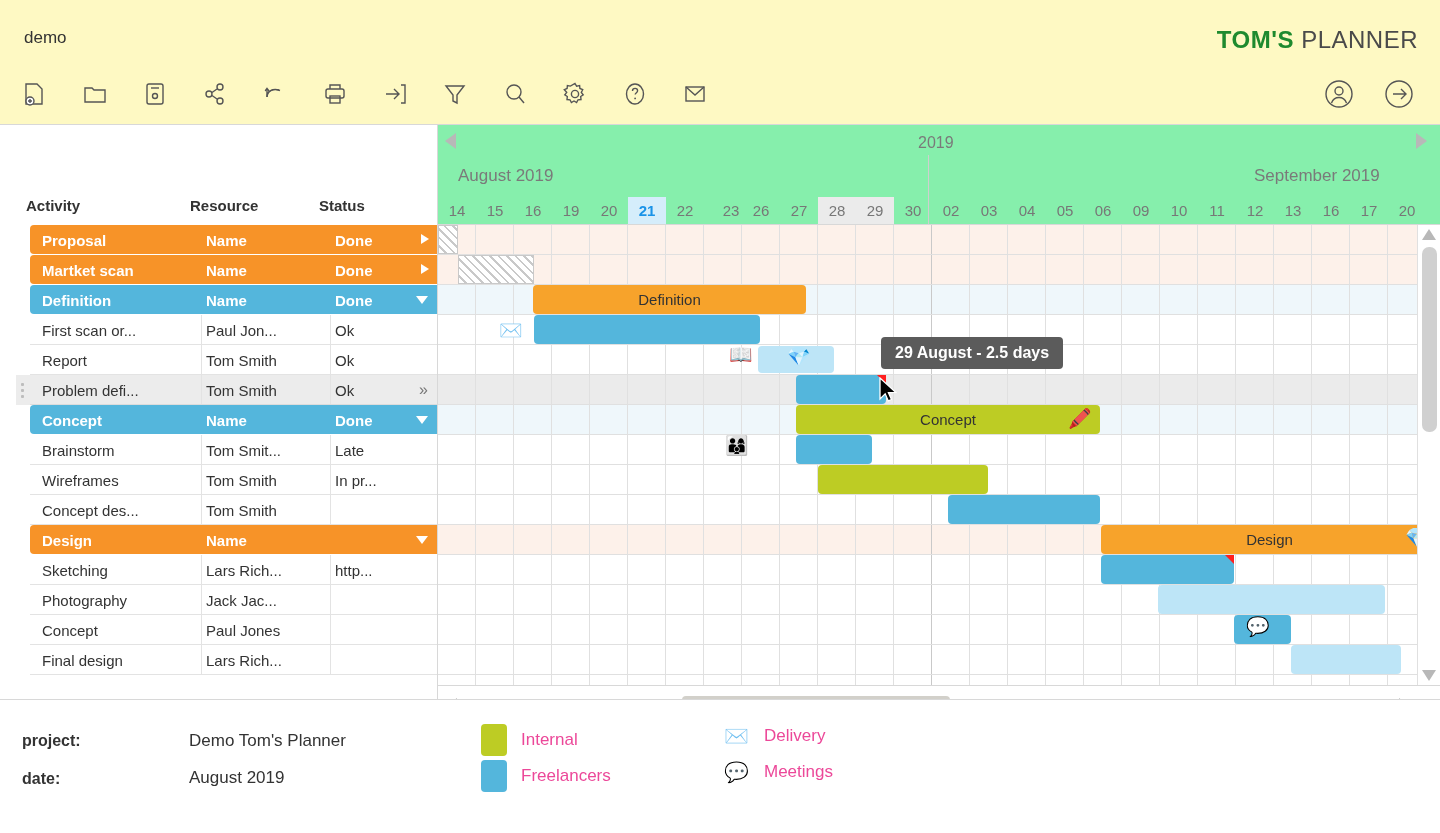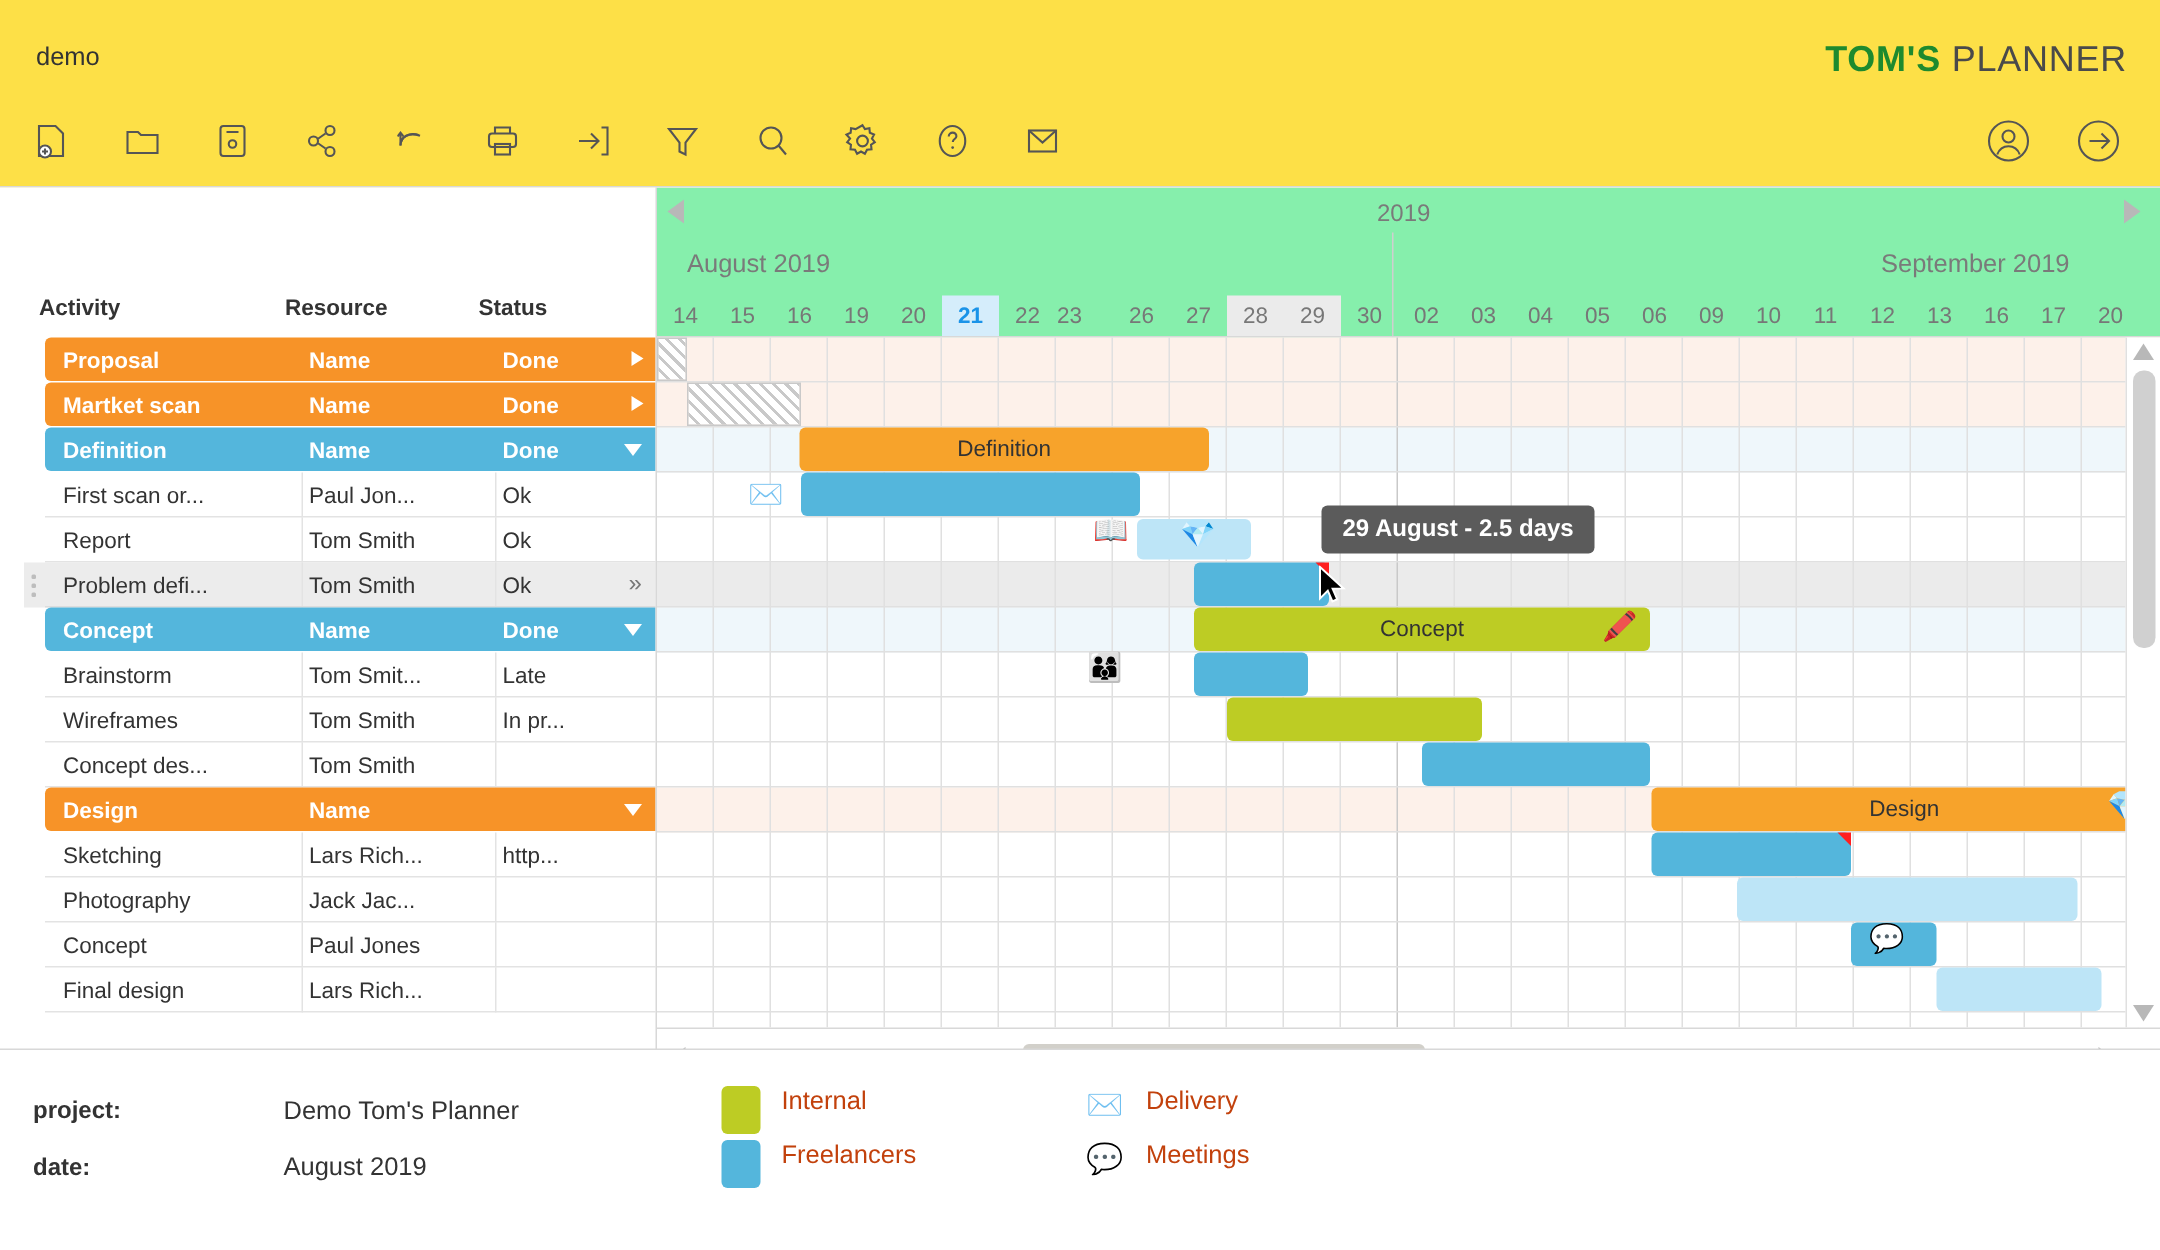--- a/index.html
+++ b/index.html
@@ -4,21 +4,21 @@
 <style>
   * { box-sizing: border-box; margin: 0; padding: 0; }
   html, body {
     width: 1440px; height: 833px;
     font-family: "Liberation Sans", sans-serif;
     background: #ffffff; overflow: hidden;
   }
   .app { position: relative; width: 1440px; height: 833px; background:#fff; }
 
   
-  .topbar { position:absolute; left:0; top:0; width:1440px; height:125px; background:#fde047; }
+  .topbar { position:absolute; left:0; top:0; width:1440px; height:125px; background:#fef9c3; }
   .doc-title { position:absolute; left:24px; top:28px; font-size:17px; color:#333; }
   .brand { position:absolute; right:22px; top:26px; font-size:24px; letter-spacing:.5px; font-weight:700; }
   .brand .b1 { color:#1e8a2e; }
   .brand .b2 { color:#4a4a4a; font-weight:400; }
 
   .toolbar { position:absolute; left:22px; top:74px; display:flex; gap:0px; }
   .tool { width:60px; height:40px; display:flex; align-items:center; justify-content:flex-start; cursor:pointer; }
   .tool svg { display:block; }
   .rightbar { position:absolute; right:22px; top:74px; display:flex; gap:22px; }
   .rtool { width:38px;height:40px;display:flex;align-items:center;justify-content:center;cursor:pointer; }
@@ -124,21 +124,21 @@
   .hs-l { position:absolute; left:8px; top:12px; width:0;height:0;
           border-right:11px solid #b8b8b8; border-top:8px solid transparent; border-bottom:8px solid transparent; }
   .hs-r { position:absolute; right:30px; top:12px; width:0;height:0;
           border-left:11px solid #b8b8b8; border-top:8px solid transparent; border-bottom:8px solid transparent; }
   .hs-thumb { position:absolute; left:244px; top:10px; width:268px; height:19px; background:#d2d0ca; border-radius:4px; }
 
   
   .footer { position:absolute; left:0; top:700px; width:1440px; height:133px; background:#fff; }
   .f-label { position:absolute; font-size:16px; font-weight:700; color:#333; }
   .f-value { position:absolute; font-size:17px; color:#333; }
-  .legend-item { position:absolute; display:flex; align-items:flex-start; gap:14px; font-size:17px; color:#c2410c; }
+  .legend-item { position:absolute; display:flex; align-items:center; gap:14px; font-size:17px; color:#ec4899; }
   .sw { width:26px; height:32px; border-radius:4px; flex:none; }
   .sw.green { background:#BDCC24; }
   .sw.blue { background:#54B6DC; }
 </style>
 </head>
 <body>
 
 <div class="app">
 
   <div class="topbar">
@@ -437,21 +437,21 @@
         <div class="mo-label" style="left:20px;">August 2019</div>
         <div class="mo-label" style="left:816px;">September 2019</div>
 
         <div class="daycell" style="left:0px">14</div>
         <div class="daycell" style="left:38px">15</div>
         <div class="daycell" style="left:76px">16</div>
         <div class="daycell" style="left:114px">19</div>
         <div class="daycell" style="left:152px">20</div>
         <div class="daycell today" style="left:190px">21</div>
         <div class="daycell" style="left:228px">22</div>
-        <div class="daycell" style="left:256px">23</div>
+        <div class="daycell" style="left:274px">23</div>
         <div class="daycell" style="left:304px">26</div>
         <div class="daycell" style="left:342px">27</div>
         <div class="daycell weekend" style="left:380px">28</div>
         <div class="daycell weekend" style="left:418px">29</div>
         <div class="daycell" style="left:456px">30</div>
         <div class="daycell" style="left:494px">02</div>
         <div class="daycell" style="left:532px">03</div>
         <div class="daycell" style="left:570px">04</div>
         <div class="daycell" style="left:608px">05</div>
         <div class="daycell" style="left:646px">06</div>

